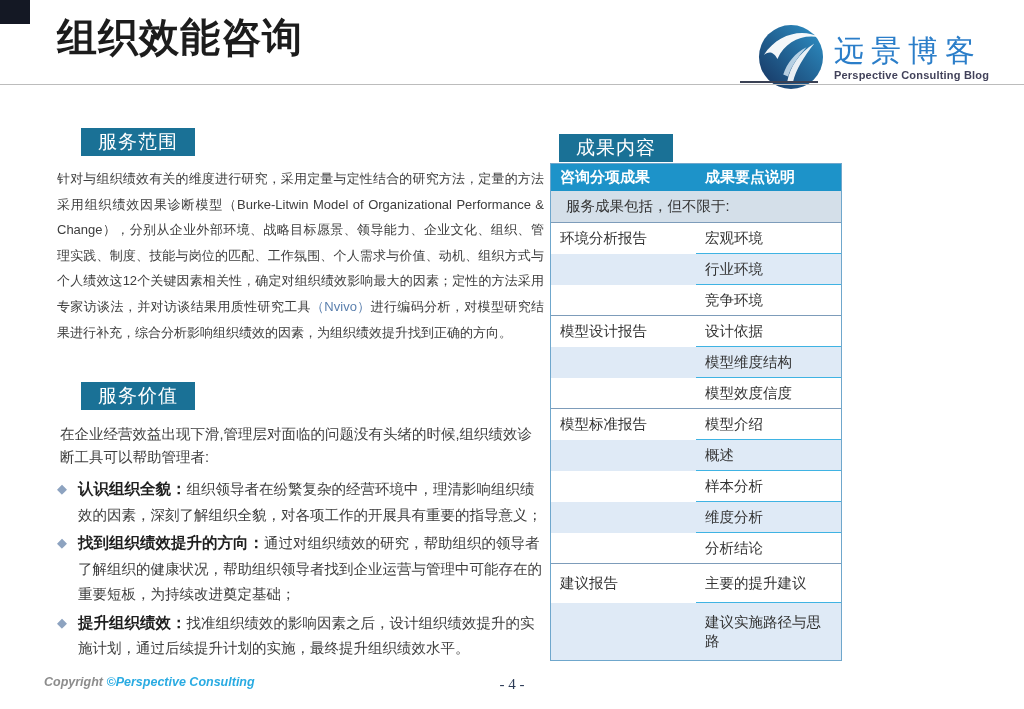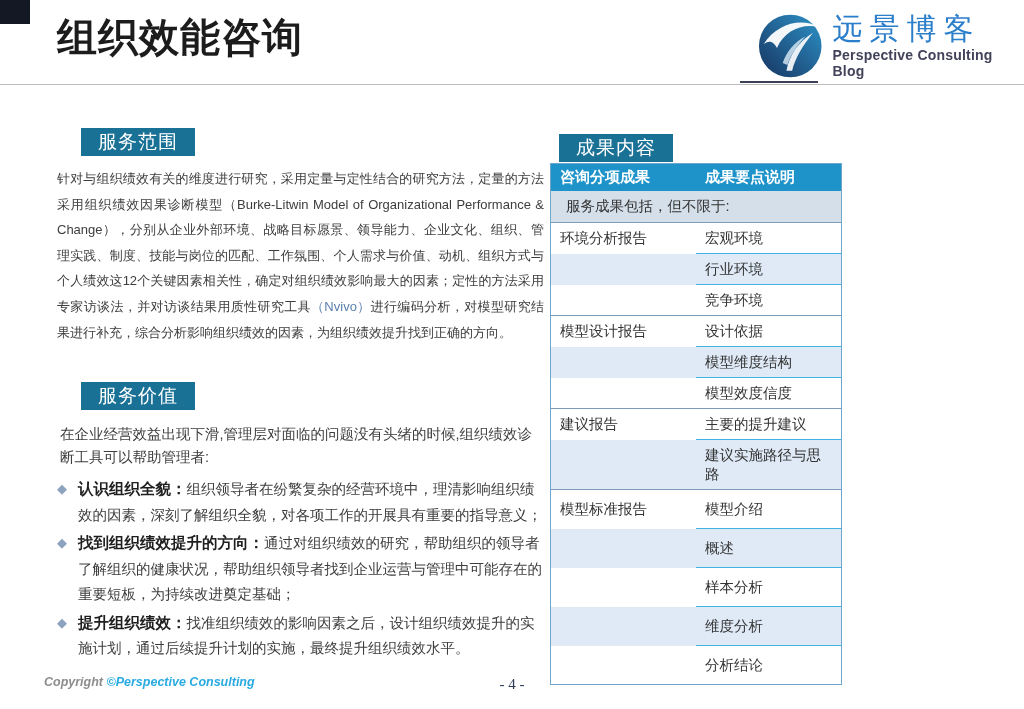--- a/index.html
+++ b/index.html
@@ -6,24 +6,24 @@
   .slide{position:relative;width:1024px;height:709px;background:#ffffff;overflow:hidden;
          font-family:"Liberation Sans","DejaVu Sans",sans-serif;color:#3d3d3d;}
 
   
   .corner{position:absolute;left:0;top:0;width:30px;height:24px;background:#141824;}
   .page-title{position:absolute;left:57px;top:12px;margin:0;font-size:40px;line-height:50px;
               font-weight:600;color:#1c1c1c;letter-spacing:1px;text-align:right;}
   .divider{position:absolute;left:0;top:84px;width:1024px;height:1px;background:#bcbcbc;}
   .divider-dark{position:absolute;left:740px;top:81px;width:78px;height:2px;background:#3a4154;}
 
-  .logo{position:absolute;left:758px;top:12px;display:flex;align-items:center;}
+  .logo{position:absolute;left:758px;top:24px;display:flex;align-items:center;}
   .logo-text{margin-left:10px;}
   .logo-name{font-size:30px;line-height:34px;letter-spacing:7px;color:var(--logo-text-color);font-weight:500;}
-  .logo-tagline{font-size:14px;font-weight:bold;color:#42425a;margin-top:1px;letter-spacing:0.2px;}
+  .logo-tagline{font-size:11px;font-weight:bold;color:#42425a;margin-top:1px;letter-spacing:0.2px;}
 
   
   .badge{display:inline-block;background:var(--badge-bg);color:#fff;font-size:19px;
          line-height:28px;padding:0 17px;letter-spacing:1px;}
 
   
   .left-col{position:absolute;left:57px;top:128px;width:487px;}
   .left-col .badge{margin-left:24px;}
   .scope-text{margin:10px 0 0 0;font-size:13px;line-height:25.6px;text-align:justify;color:#3d3d3d;}
   .model-name{color:#3d3d3d;}
@@ -132,50 +132,50 @@
               <div class="cell-group"></div>
               <div class="cell-item">模型维度结构</div>
             </div>
             <div class="g-row">
               <div class="cell-group"></div>
               <div class="cell-item">模型效度信度</div>
             </div>
           </div>
           <div class="group">
             <div class="g-row">
-              <div class="cell-group">建议报告</div>
-              <div class="cell-item">主要的提升建议</div>
-            </div>
-            <div class="g-row banded">
-              <div class="cell-group"></div>
-              <div class="cell-item">建议实施路径与思路</div>
-            </div>
-          </div>
-          <div class="group">
-            <div class="g-row">
               <div class="cell-group">模型标准报告</div>
               <div class="cell-item">模型介绍</div>
             </div>
             <div class="g-row banded">
               <div class="cell-group"></div>
               <div class="cell-item">概述</div>
             </div>
             <div class="g-row">
               <div class="cell-group"></div>
               <div class="cell-item">样本分析</div>
             </div>
             <div class="g-row banded">
               <div class="cell-group"></div>
               <div class="cell-item">维度分析</div>
             </div>
             <div class="g-row">
               <div class="cell-group"></div>
               <div class="cell-item">分析结论</div>
             </div>
           </div>
+          <div class="group">
+            <div class="g-row">
+              <div class="cell-group">建议报告</div>
+              <div class="cell-item">主要的提升建议</div>
+            </div>
+            <div class="g-row banded">
+              <div class="cell-group"></div>
+              <div class="cell-item">建议实施路径与思路</div>
+            </div>
+          </div>
         </div>
     </div>
   </section>
 
   <footer>
     <div class="copyright"><span>Copyright </span><span class="brand">©Perspective Consulting</span></div>
     <div class="pagenum">- 4 -</div>
   </footer>
 
 </div>

